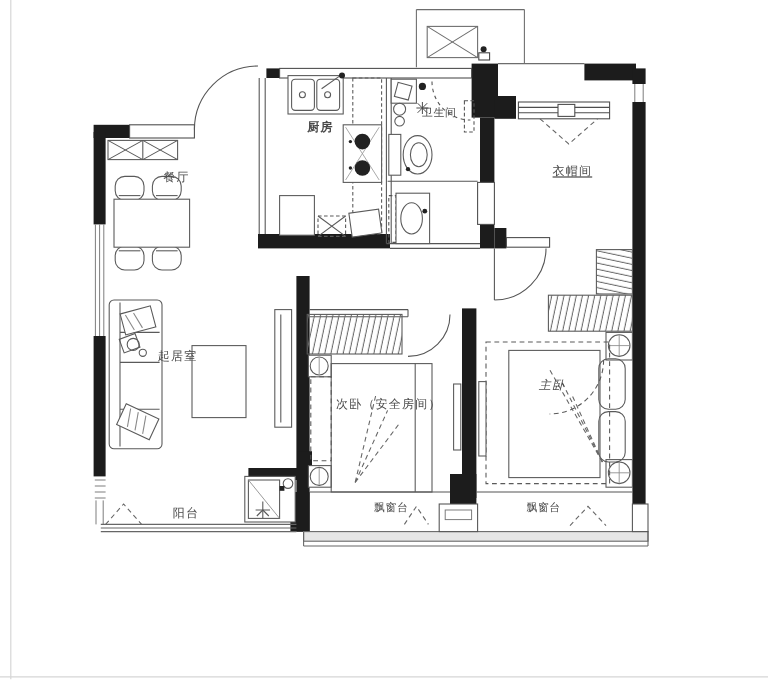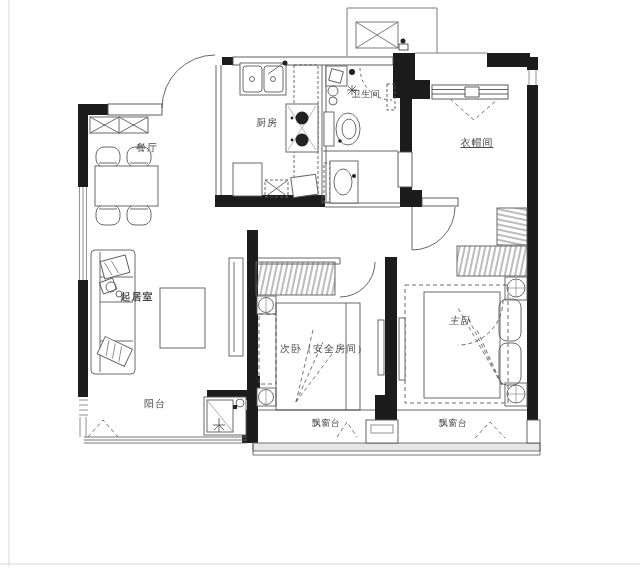--- a/index.html
+++ b/index.html
@@ -317,23 +317,23 @@
       <line x1="502" y1="385" x2="458" y2="308"></line>
       <line x1="502" y1="385" x2="468" y2="318"></line>
       <line x1="502" y1="385" x2="477" y2="330"></line>
     </g>
     <rect x="399" y="318" width="6" height="62"></rect>
   </g>
 
 </svg>
 
   <div class="room-label" style="left:147px;top:148px;">餐厅</div>
-  <div class="room-label" style="left:267px;top:123px;">厨房</div>
+  <div class="room-label" style="left:267px;top:106px;font-weight:bold;">厨房</div>
   <div class="room-label small" style="left:366px;top:94px;">卫生间</div>
   <div class="room-label" style="left:477px;top:143px;text-decoration:underline;">衣帽间</div>
-  <div class="room-label" style="left:137px;top:297px;font-weight:bold;">起居室</div>
-  <div class="room-label" style="left:155px;top:404px;">阳台</div>
-  <div class="room-label" style="left:324px;top:349px;">次卧（安全房间）</div>
+  <div class="room-label" style="left:148px;top:297px;">起居室</div>
+  <div class="room-label" style="left:155px;top:428px;">阳台</div>
+  <div class="room-label" style="left:324px;top:337px;">次卧（安全房间）</div>
   <div class="room-label" style="left:460px;top:321px;font-style:italic;">主卧</div>
   <div class="room-label small" style="left:326px;top:423px;">飘窗台</div>
   <div class="room-label small" style="left:453px;top:423px;">飘窗台</div>
 
 </div>
 
 </body></html>

